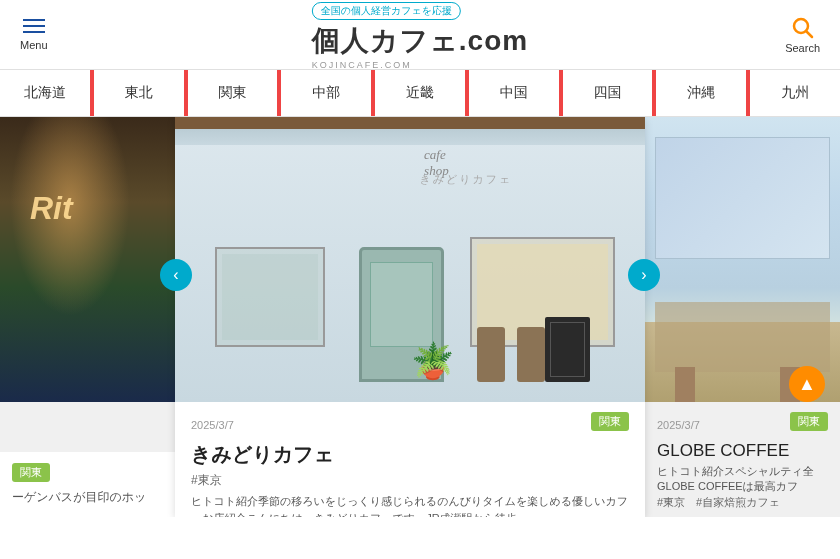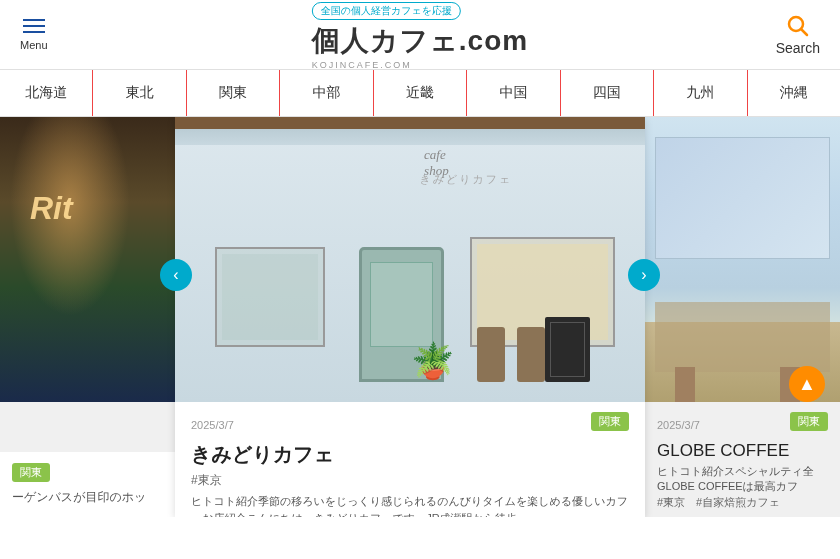--- a/index.html
+++ b/index.html
@@ -64,37 +64,37 @@
       letter-spacing: 2px;
     }
     .header-search {
       display: flex;
       flex-direction: column;
       align-items: center;
       cursor: pointer;
       gap: 2px;
     }
     .search-label {
-      font-size: 14px;
+      font-size: 11px;
       color: #333;
     }
 
     
     .nav {
       display: flex;
       border-bottom: 1px solid #e0e0e0;
     }
     .nav-item {
       flex: 1;
       text-align: center;
       padding: 14px 0;
       font-size: 14px;
       color: #333;
       cursor: pointer;
-      border-right: 1px solid #ef4444;
+      border-right: 4px solid #ef4444;
     }
     .nav-item:last-child { border-right: none; }
 
     
     .cards-area {
       position: relative;
       display: flex;
       overflow: hidden;
       height: 400px;
       background: #f0f0f0;
@@ -325,22 +325,22 @@
 </header>
 
 <nav class="nav">
   <div class="nav-item">北海道</div>
   <div class="nav-item">東北</div>
   <div class="nav-item">関東</div>
   <div class="nav-item">中部</div>
   <div class="nav-item">近畿</div>
   <div class="nav-item">中国</div>
   <div class="nav-item">四国</div>
+  <div class="nav-item">沖縄</div>
   <div class="nav-item">九州</div>
-  <div class="nav-item">沖縄</div>
 </nav>
 
 <div class="cards-area">
 
   <div class="nav-arrow nav-arrow-left">
     <span>‹</span>
   </div>
 
   <div class="card-partial-left">
     <div class="left-img-scene">

